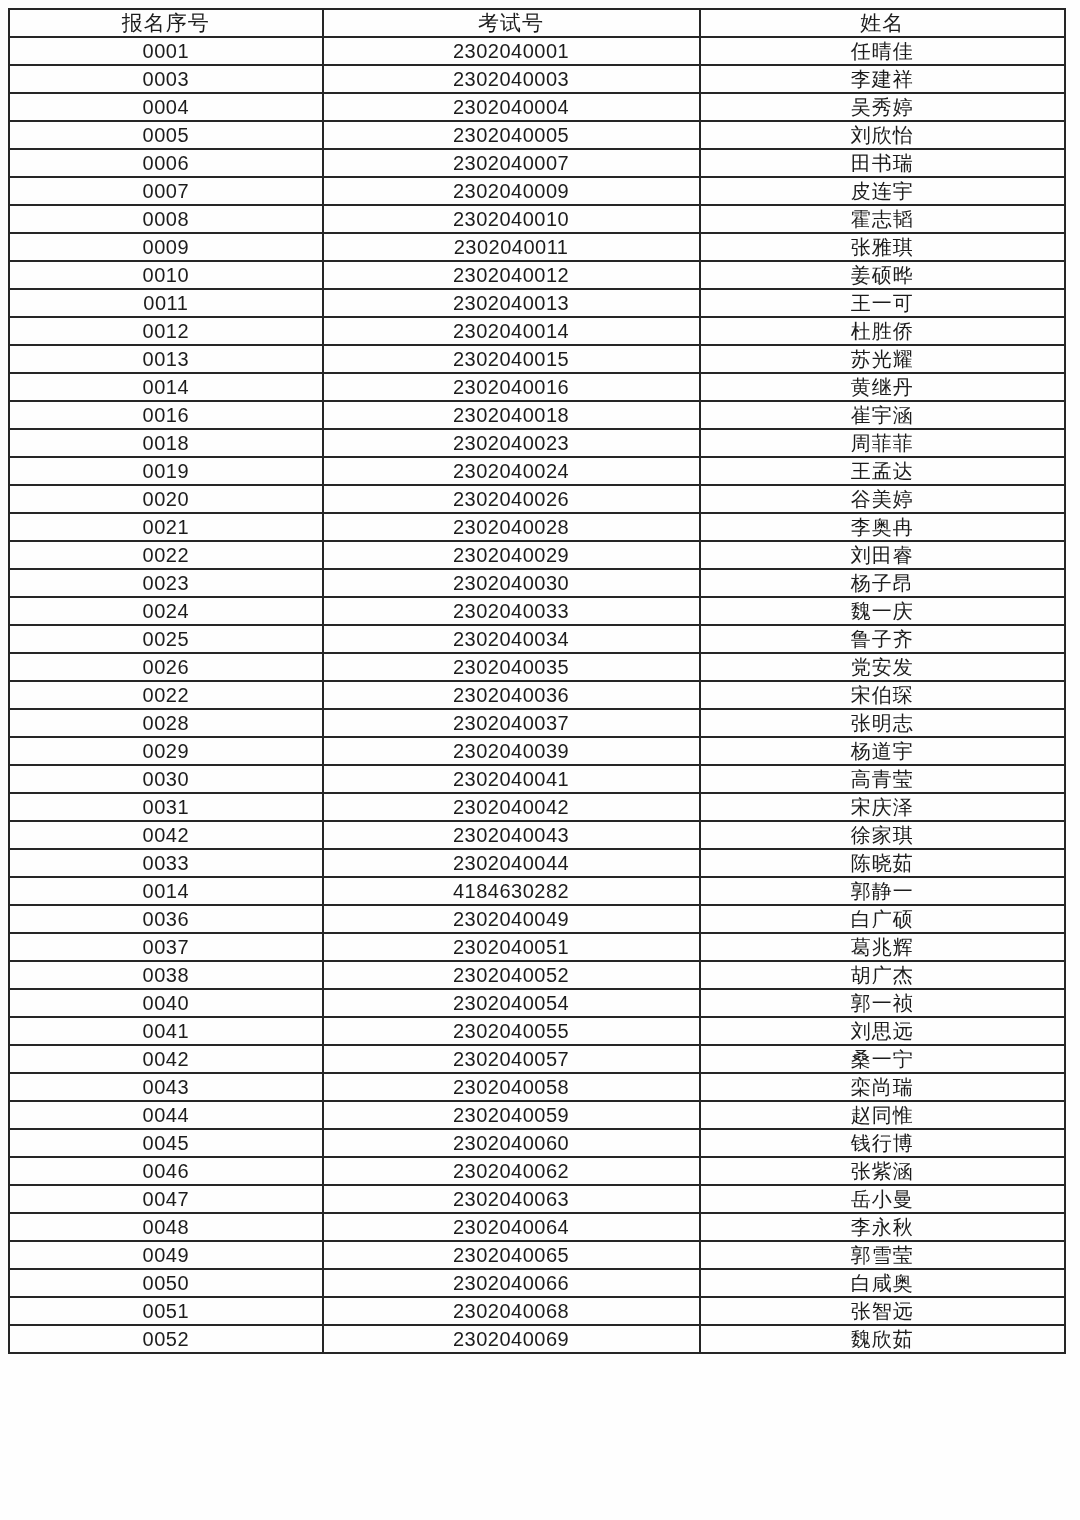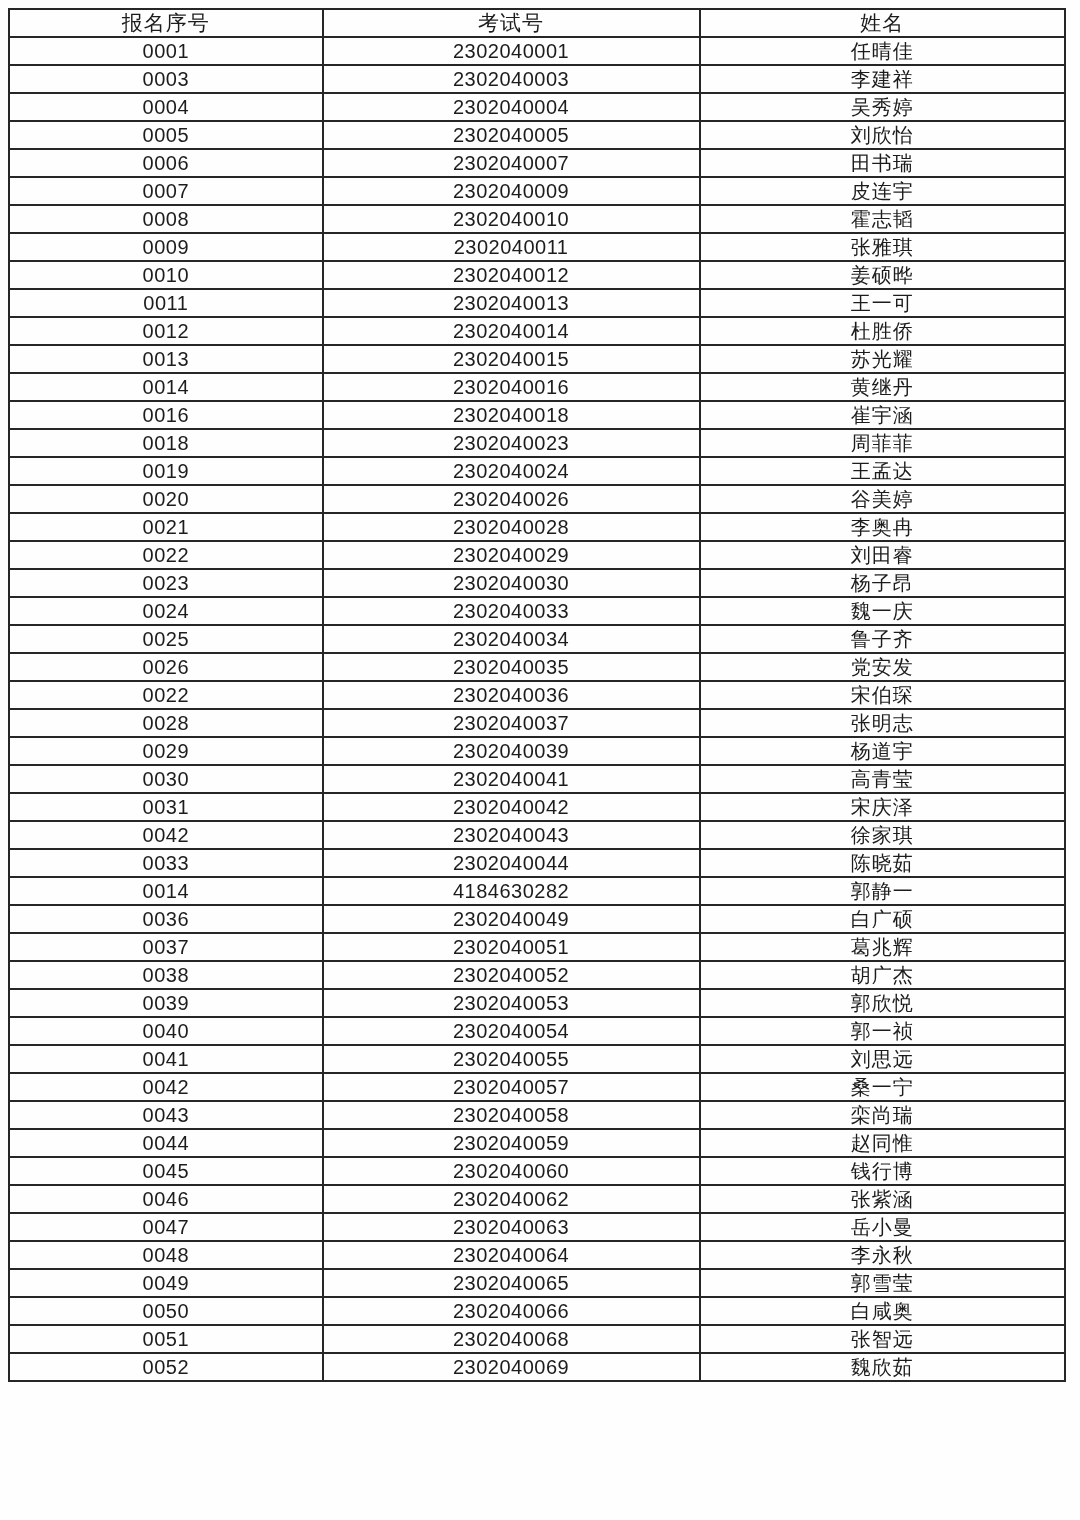--- a/index.html
+++ b/index.html
@@ -232,25 +232,20 @@
     <td class="num">0037</td>
     <td class="num">2302040051</td>
     <td>葛兆辉</td>
   </tr>
         <tr>
     <td class="num">0038</td>
     <td class="num">2302040052</td>
     <td>胡广杰</td>
   </tr>
         <tr>
-    <td class="num">0039</td>
-    <td class="num">2302040053</td>
-    <td>郭欣悦</td>
-  </tr>
-        <tr>
     <td class="num">0040</td>
     <td class="num">2302040054</td>
     <td>郭一祯</td>
   </tr>
         <tr>
     <td class="num">0041</td>
     <td class="num">2302040055</td>
     <td>刘思远</td>
   </tr>
         <tr>

